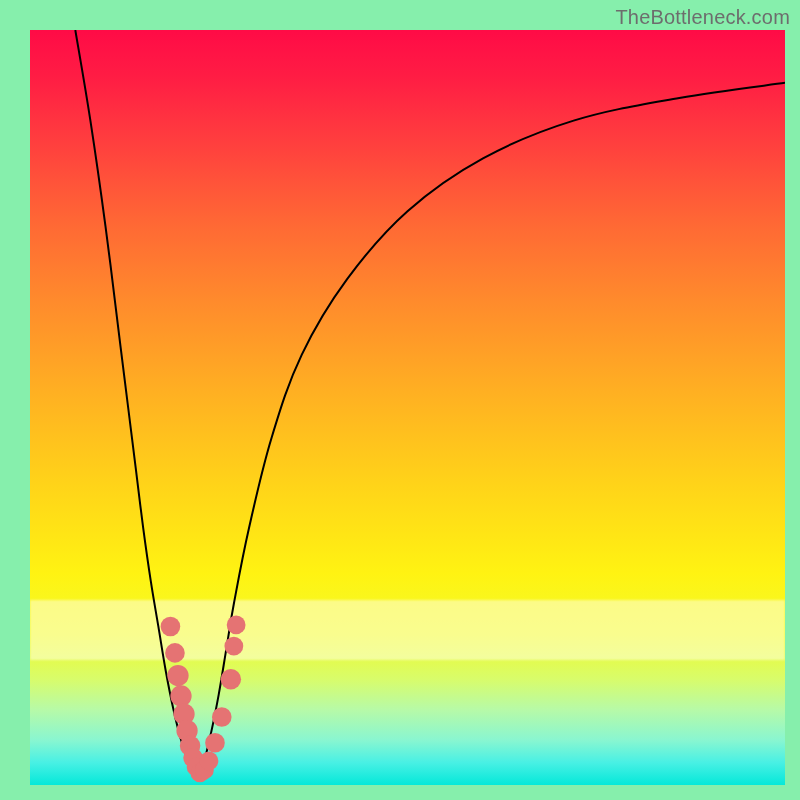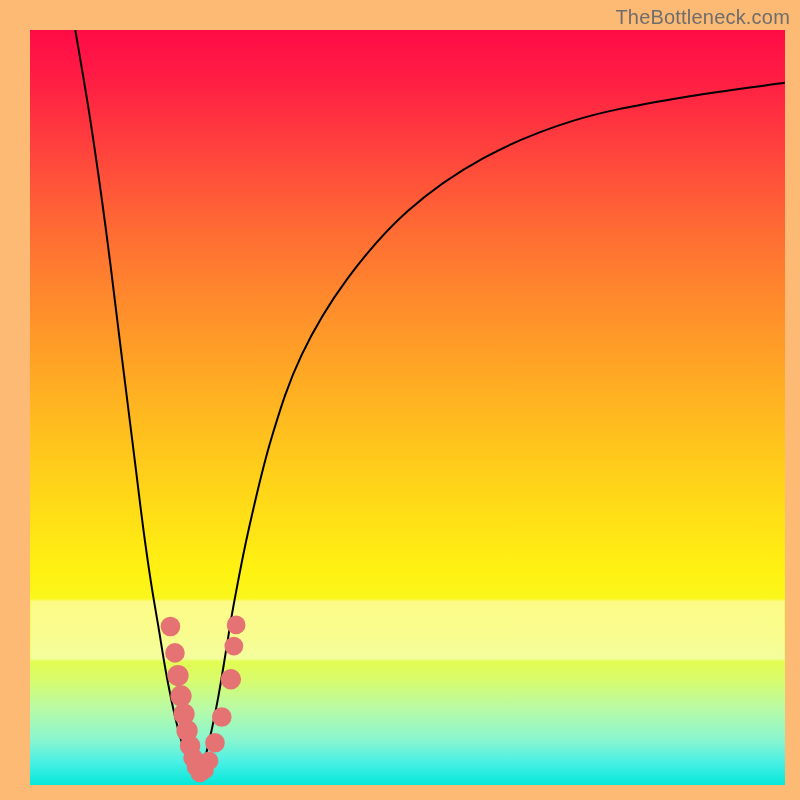--- a/index.html
+++ b/index.html
@@ -10,21 +10,21 @@
     overflow: hidden;
     background: #000;
     font-family: Arial, Helvetica, sans-serif;
   }
   .frame {
     position: absolute;
     left: 0;
     top: 0;
     width: 800px;
     height: 800px;
-    background: #fdba74;
+    background: #86efac;
   }
   .plot-area {
     position: absolute;
     left: 30px;
     top: 30px;
     width: 755px;
     height: 755px;
     overflow: hidden;
   }
   .gradient {

